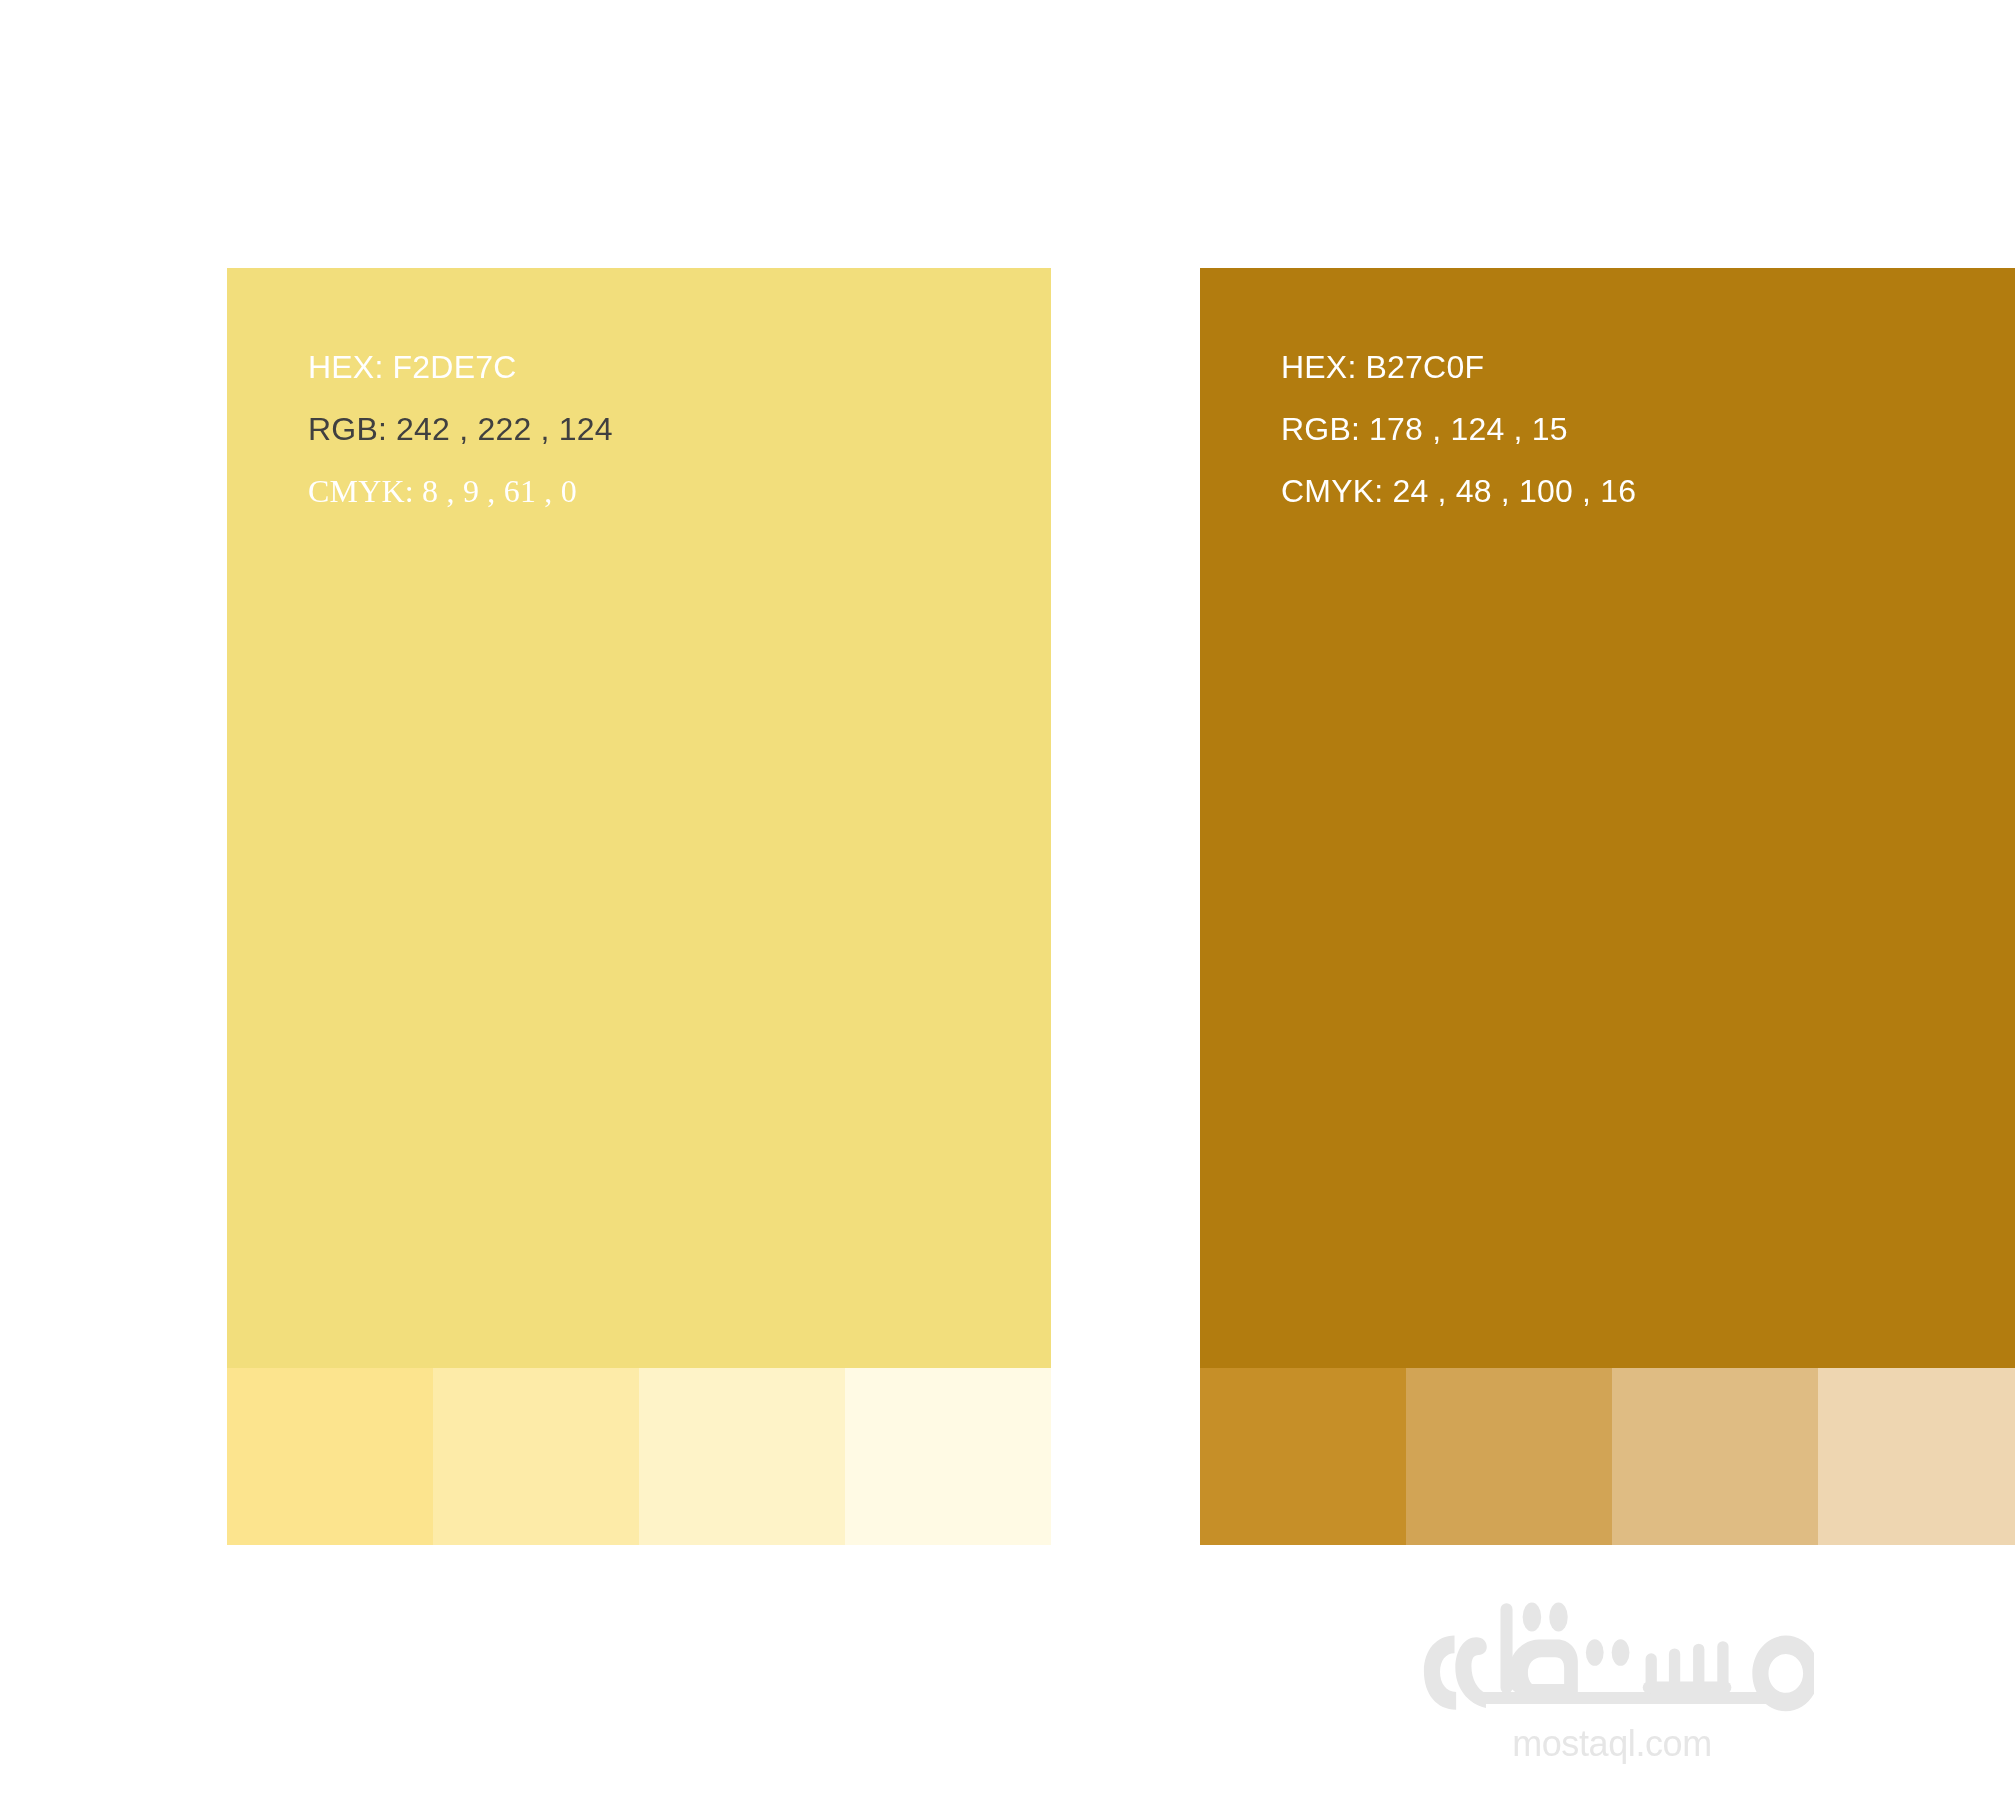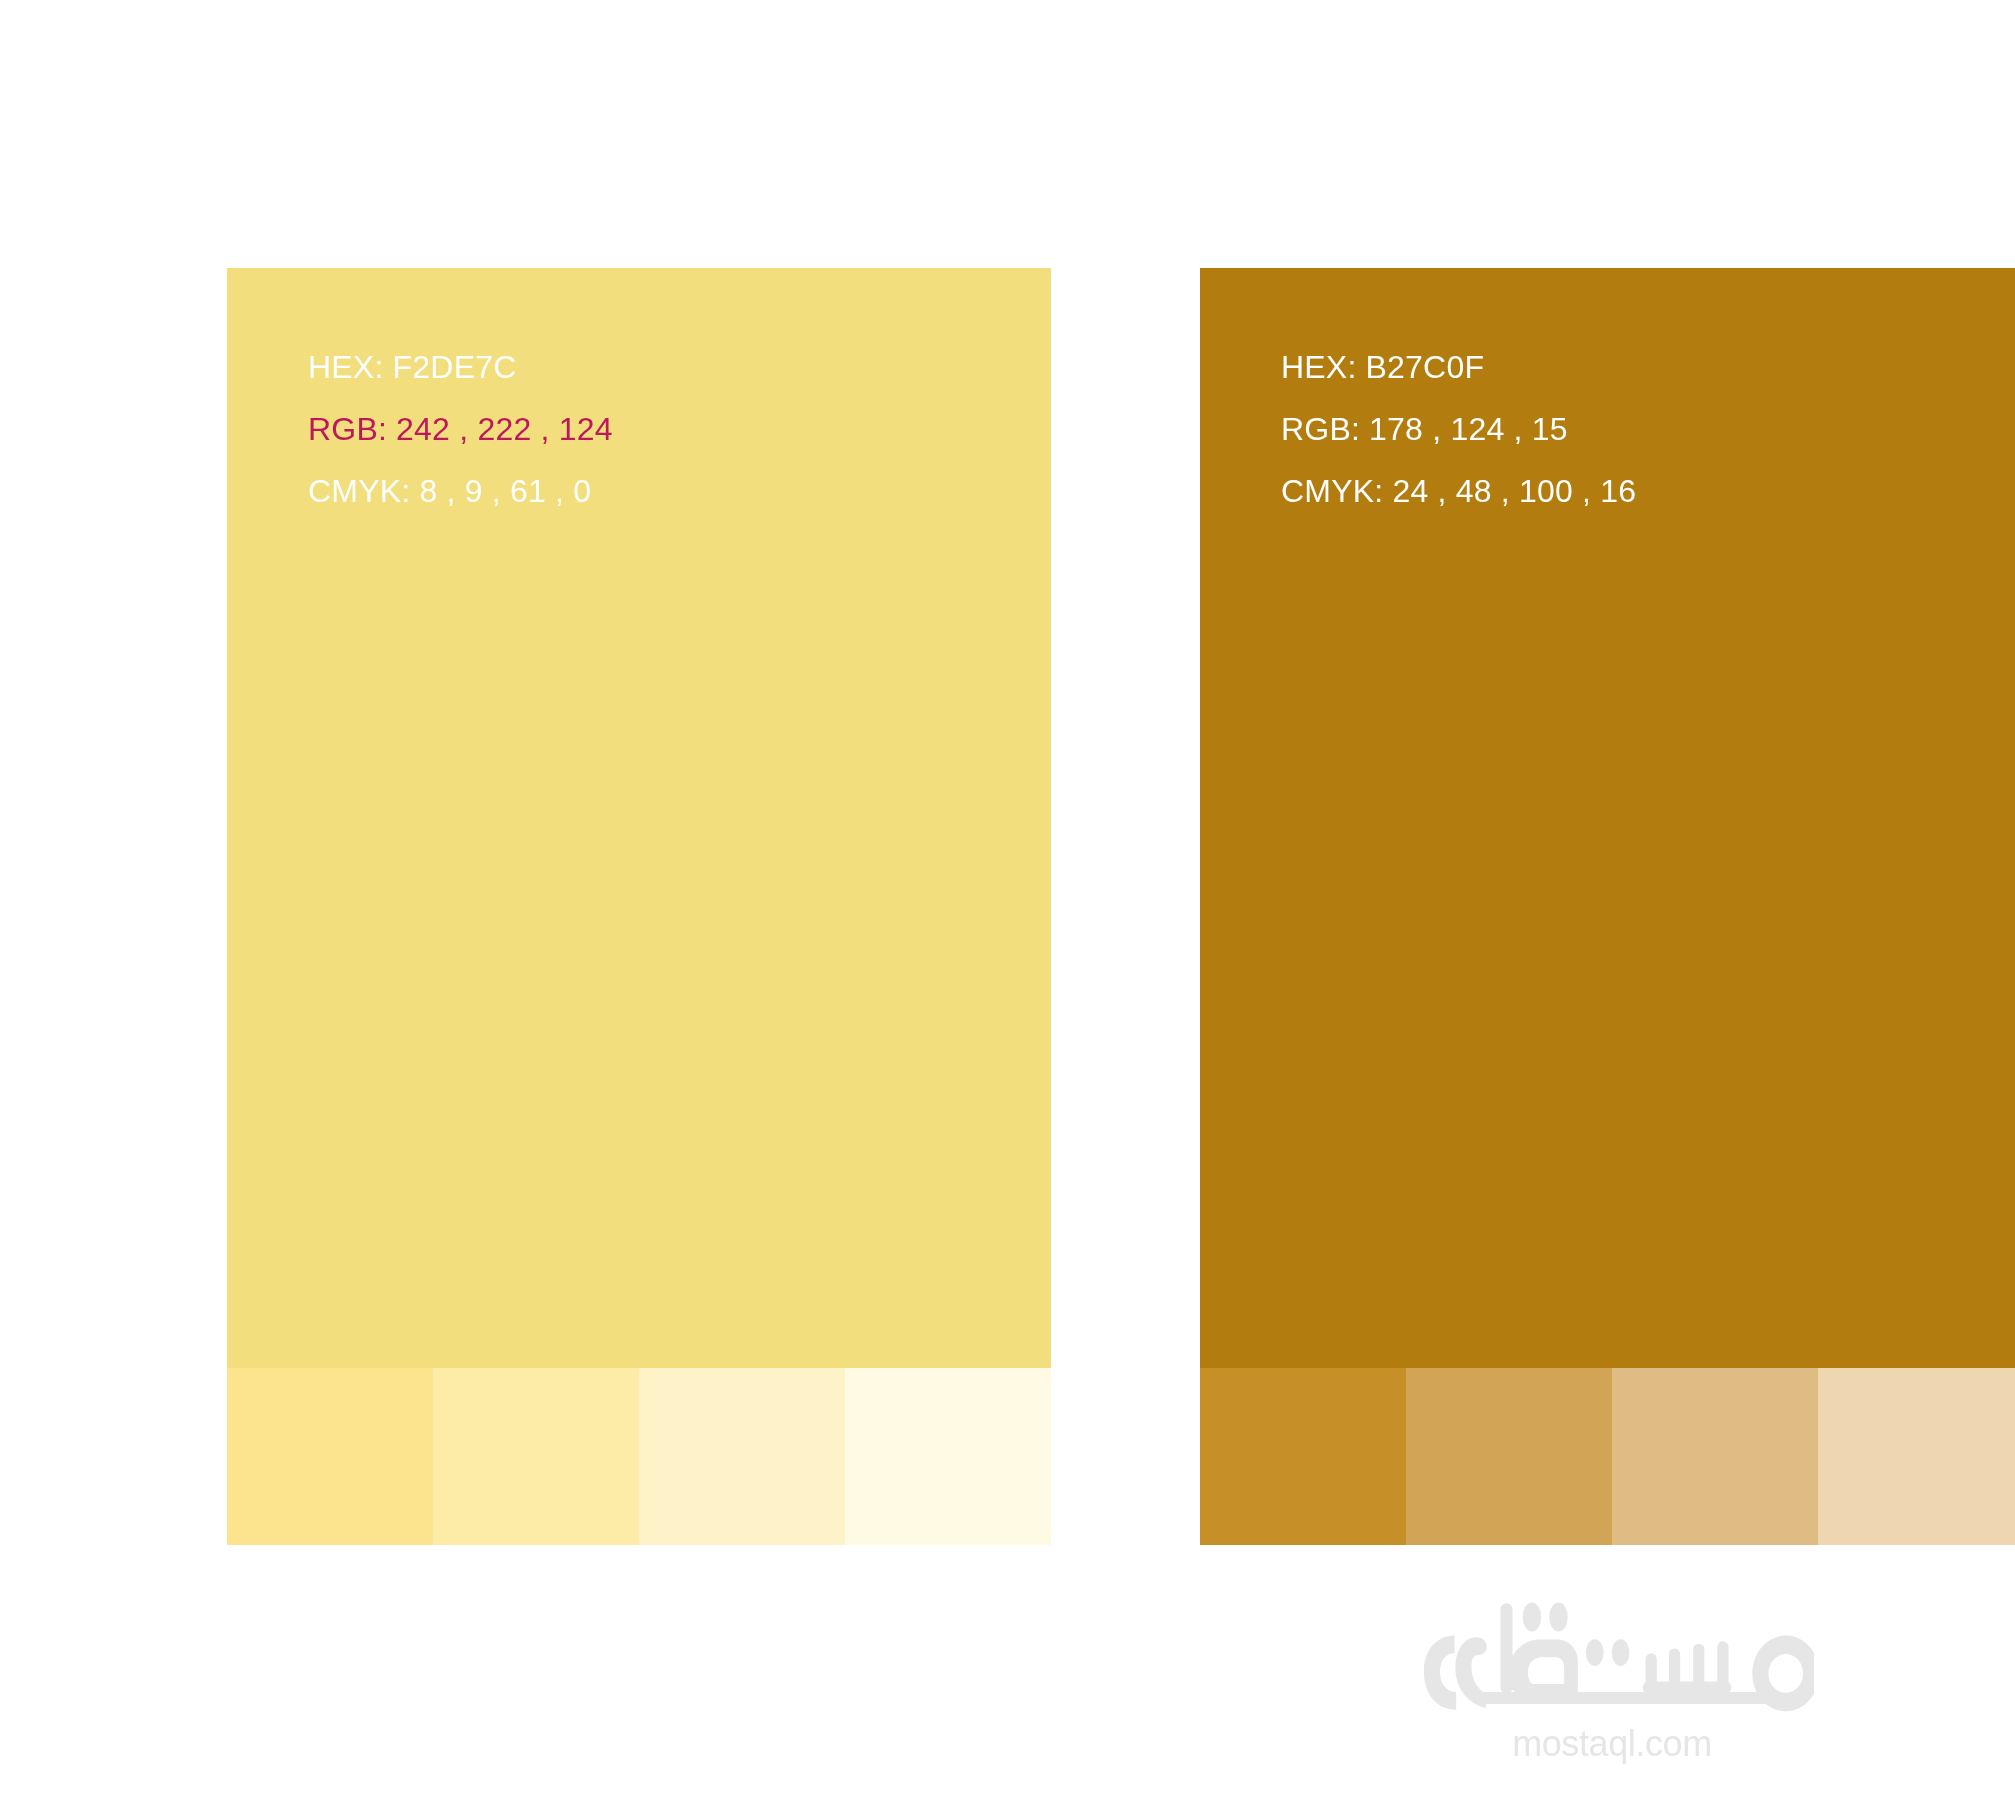--- a/index.html
+++ b/index.html
@@ -96,22 +96,22 @@
   }
 </style>
 </head>
 <body>
 
 <div id="palette-board" style="background: rgb(255, 255, 255);">
 
   <div class="swatch-card" id="card-0">
     <div class="card-main" style="background:#F2DE7C;">
       <div class="spec-line" style="color: rgb(255, 255, 255);">HEX: F2DE7C</div>
-      <div class="spec-line" style="color: #be185d;">RGB: 242 , 222 , 124</div>
-      <div class="spec-line" style="color: rgb(255, 255, 255);">CMYK: 8 , 9 , 61 , 0</div>
+      <div class="spec-line" style="color: #404040;">RGB: 242 , 222 , 124</div>
+      <div class="spec-line" style="color: rgb(255, 255, 255); font-family: Liberation Serif, serif;">CMYK: 8 , 9 , 61 , 0</div>
     </div>
     <div class="tint-strip">
       <div class="tint-swatch" style="background:#FCE48E;"></div>
       <div class="tint-swatch" style="background:#FDEBA8;"></div>
       <div class="tint-swatch" style="background:#FEF3C8;"></div>
       <div class="tint-swatch" style="background:#FFFAE4;"></div>
     </div>
   </div>
 
   <div class="swatch-card" id="card-1">

